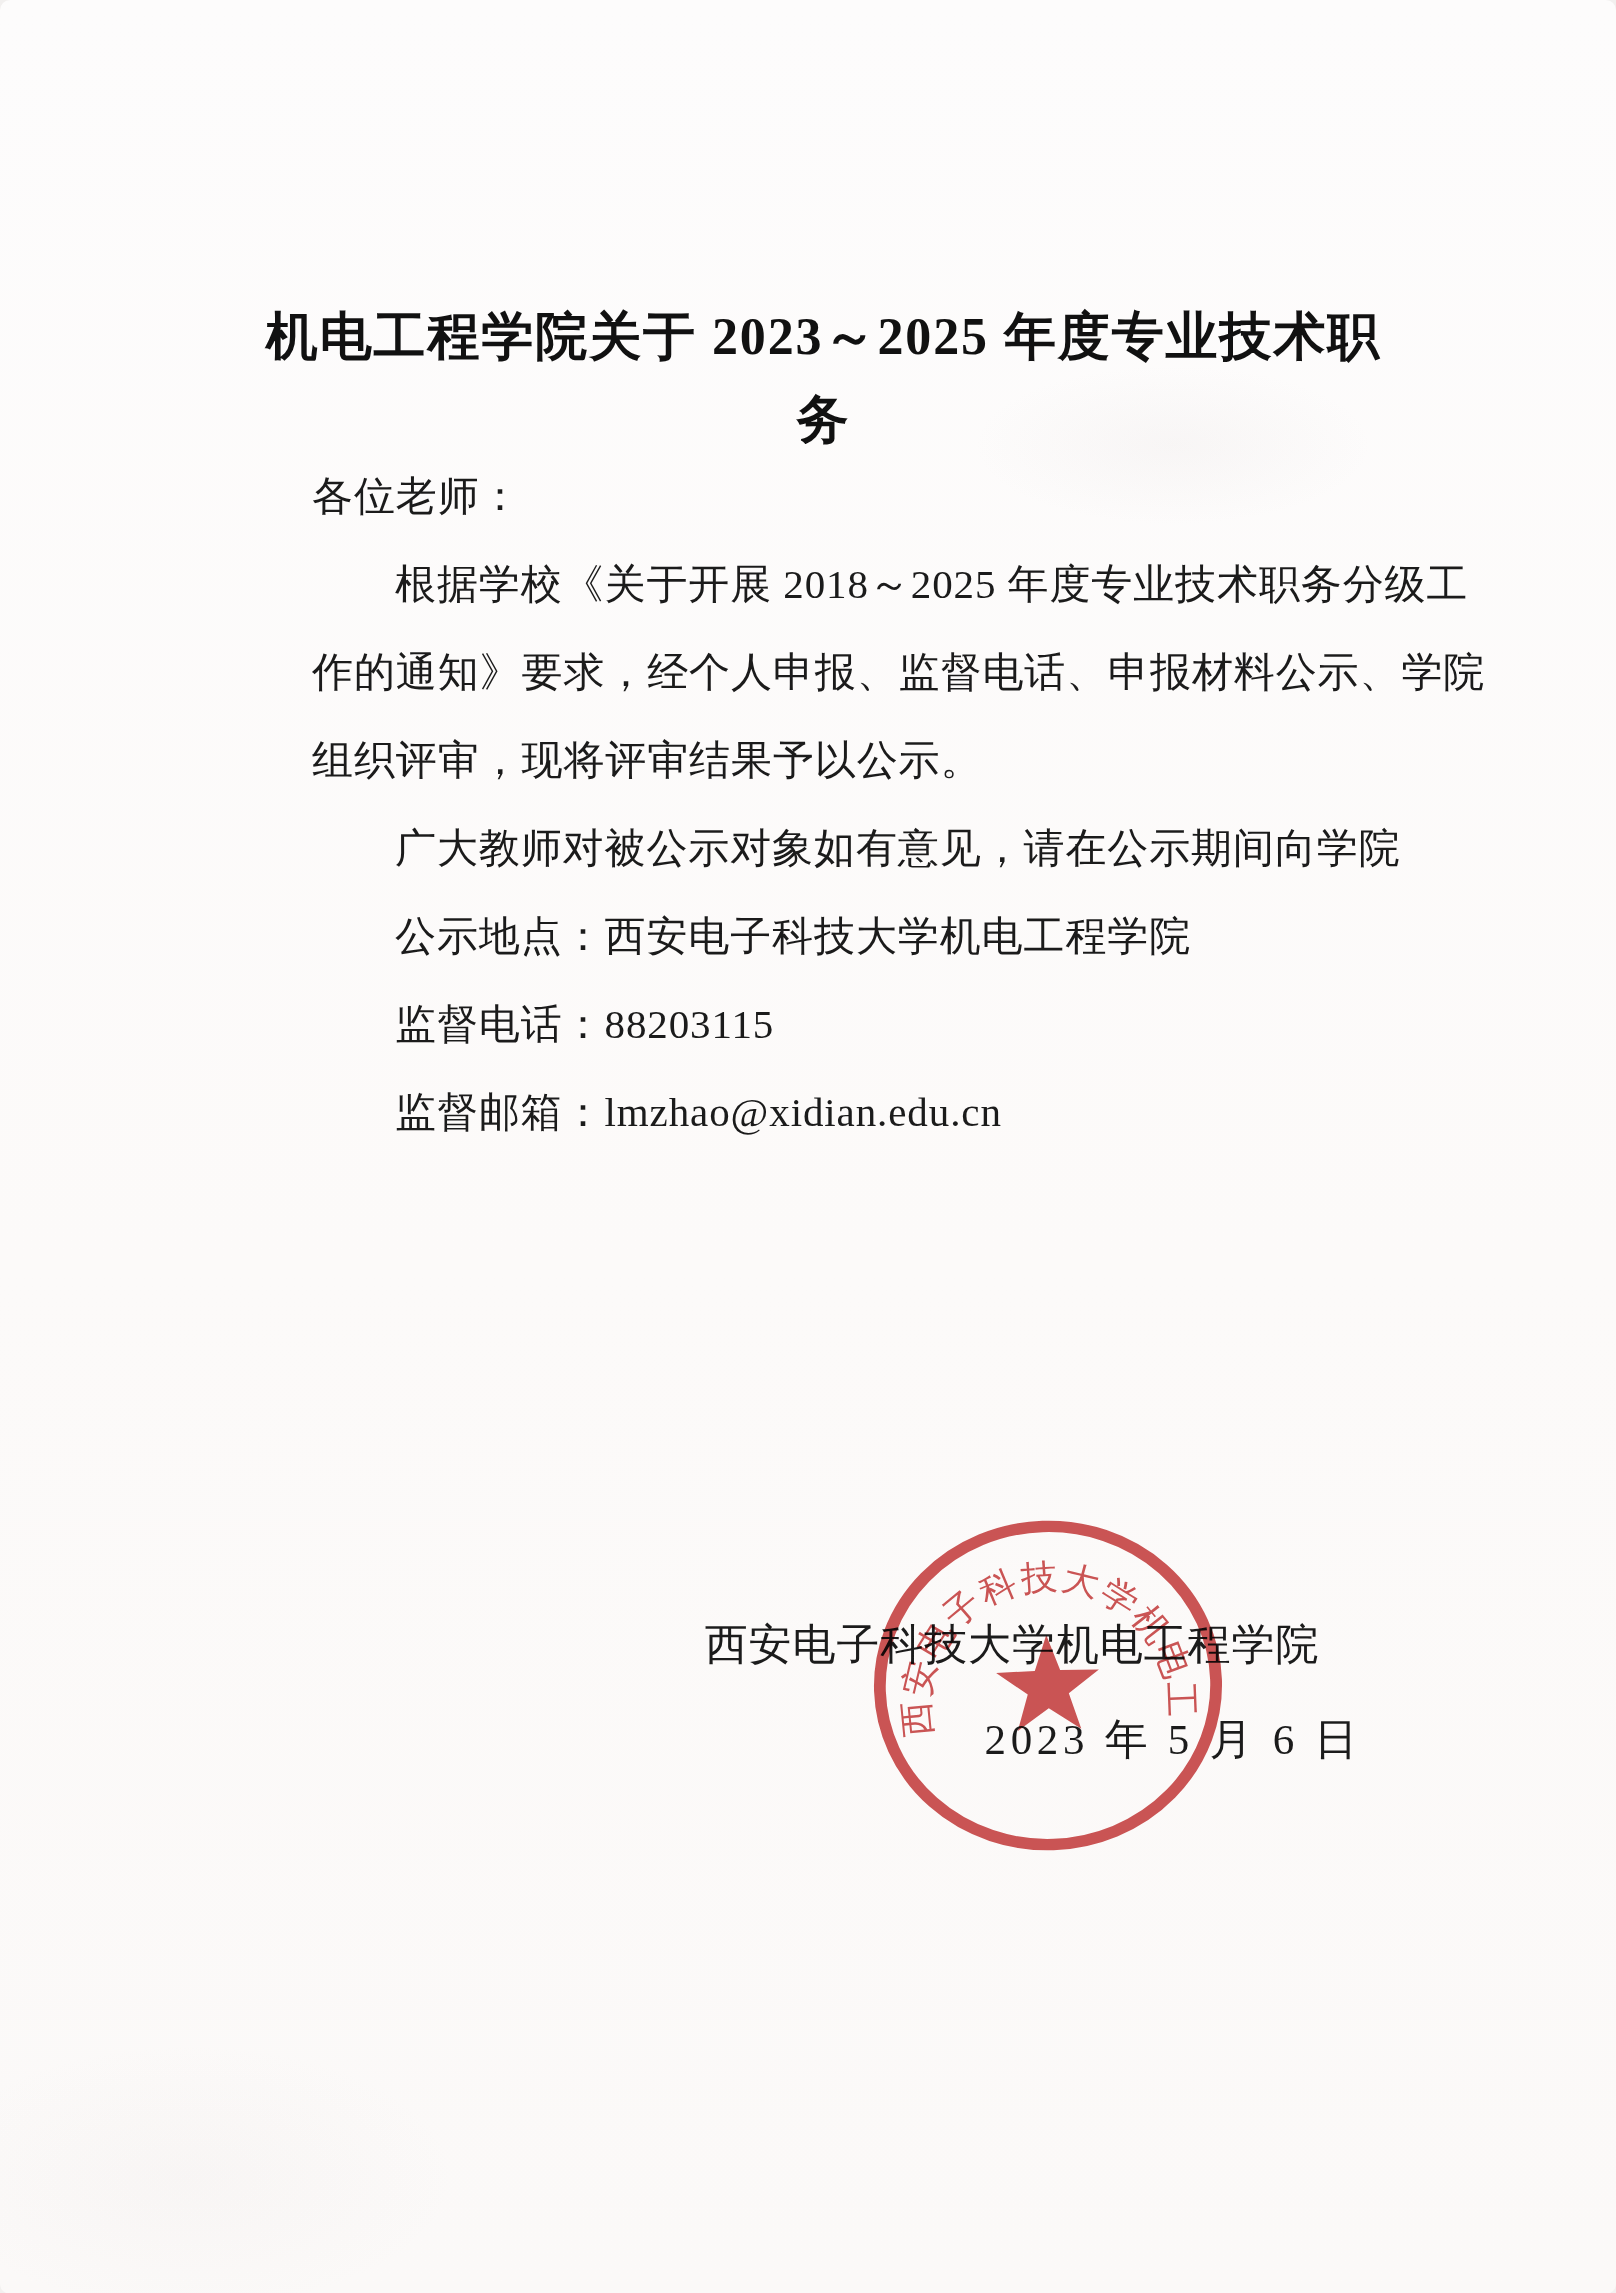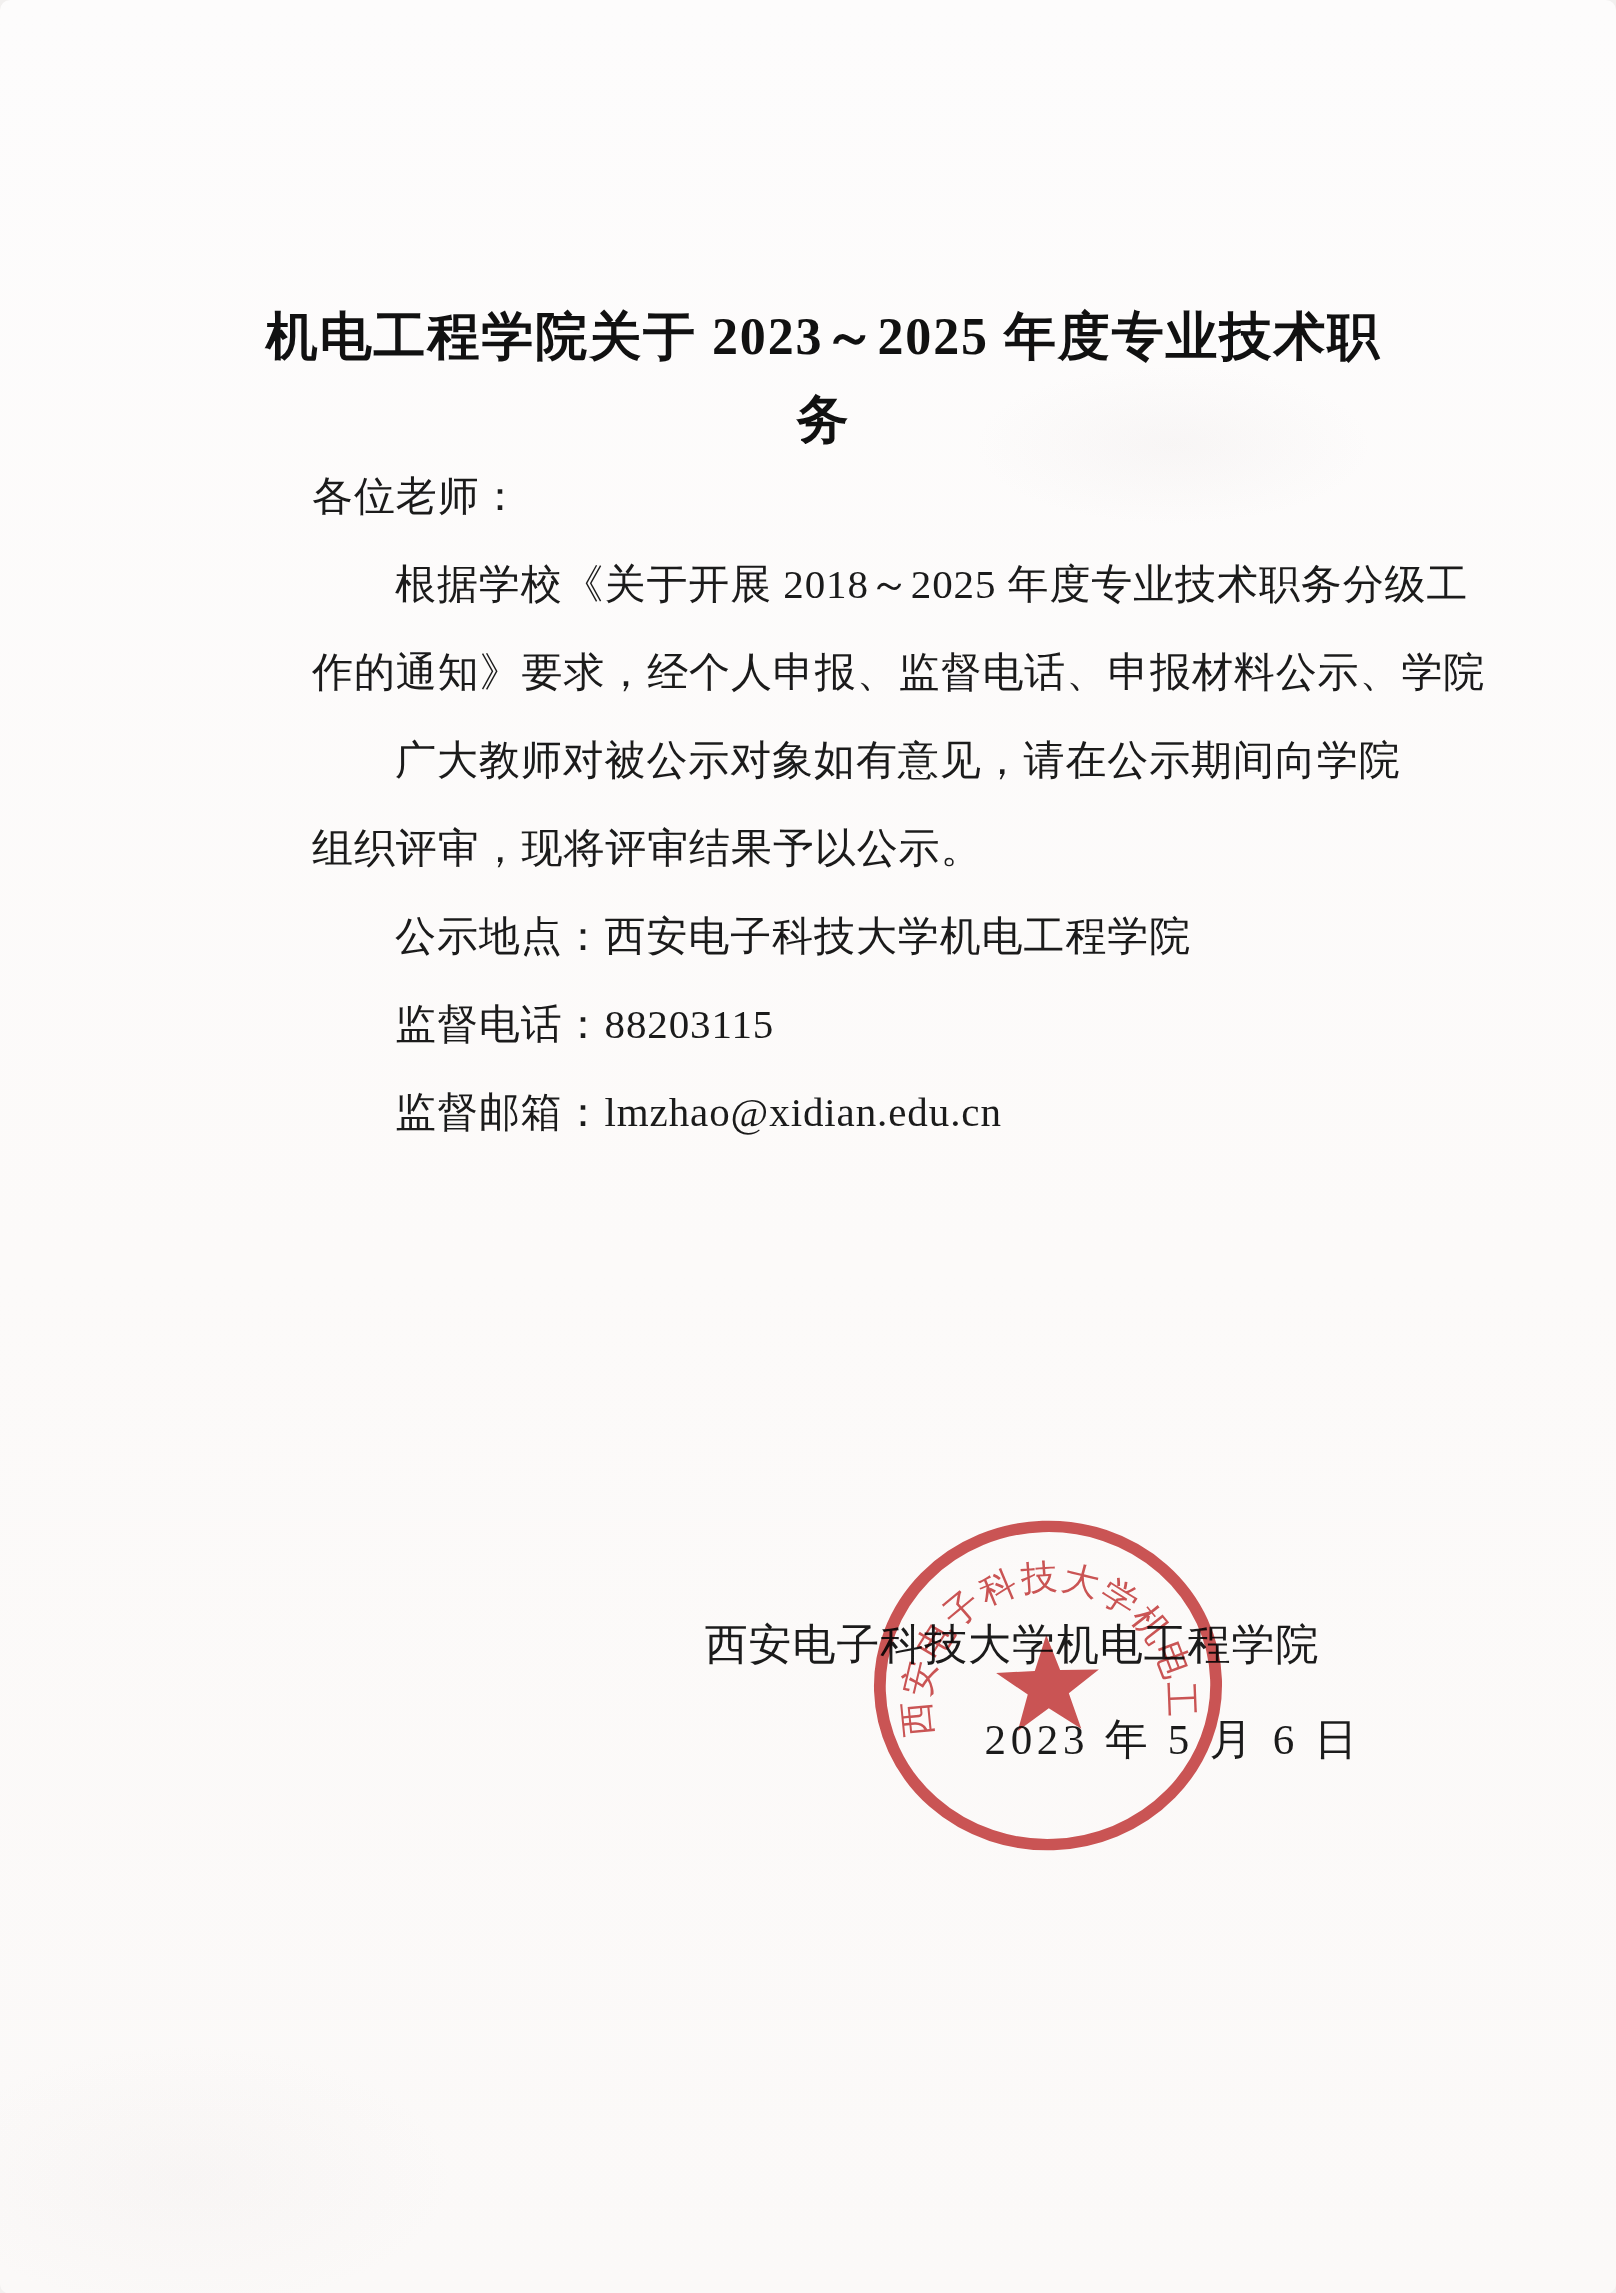--- a/index.html
+++ b/index.html
@@ -68,22 +68,22 @@
 <div class="page">
 
   <h1 class="title">
     <span class="tline">机电工程学院关于 2023～2025 年度专业技术职务</span>
   </h1>
 
   <div class="doc-body">
     <div class="line">各位老师：</div>
     <div class="line indent">根据学校《关于开展 2018～2025 年度专业技术职务分级工</div>
     <div class="line">作的通知》要求，经个人申报、监督电话、申报材料公示、学院</div>
+    <div class="line">组织评审，现将评审结果予以公示。</div>
     <div class="line indent">广大教师对被公示对象如有意见，请在公示期间向学院</div>
-    <div class="line">组织评审，现将评审结果予以公示。</div>
     <div class="line indent">公示地点：西安电子科技大学机电工程学院</div>
     <div class="line indent">监督电话：88203115</div>
     <div class="line indent">监督邮箱：lmzhao@xidian.edu.cn</div>
   </div>
 
   <div class="signature">
     <div class="sig-org">西安电子科技大学机电工程学院</div>
     <div class="sig-date">2023 年 5 月 6 日</div>
   </div>
 

